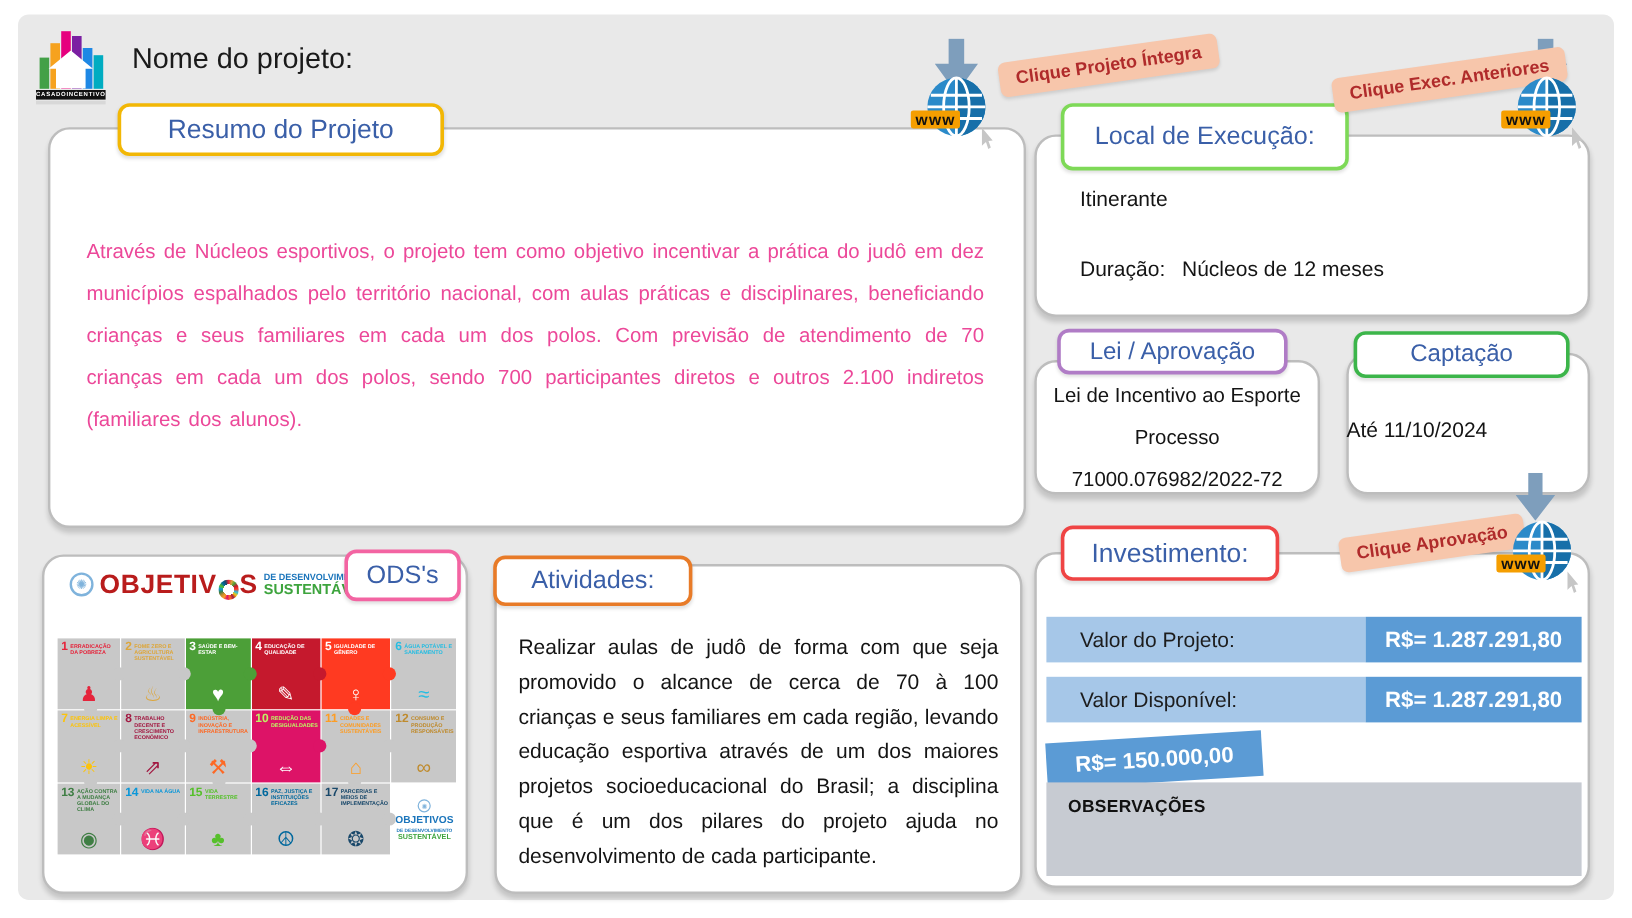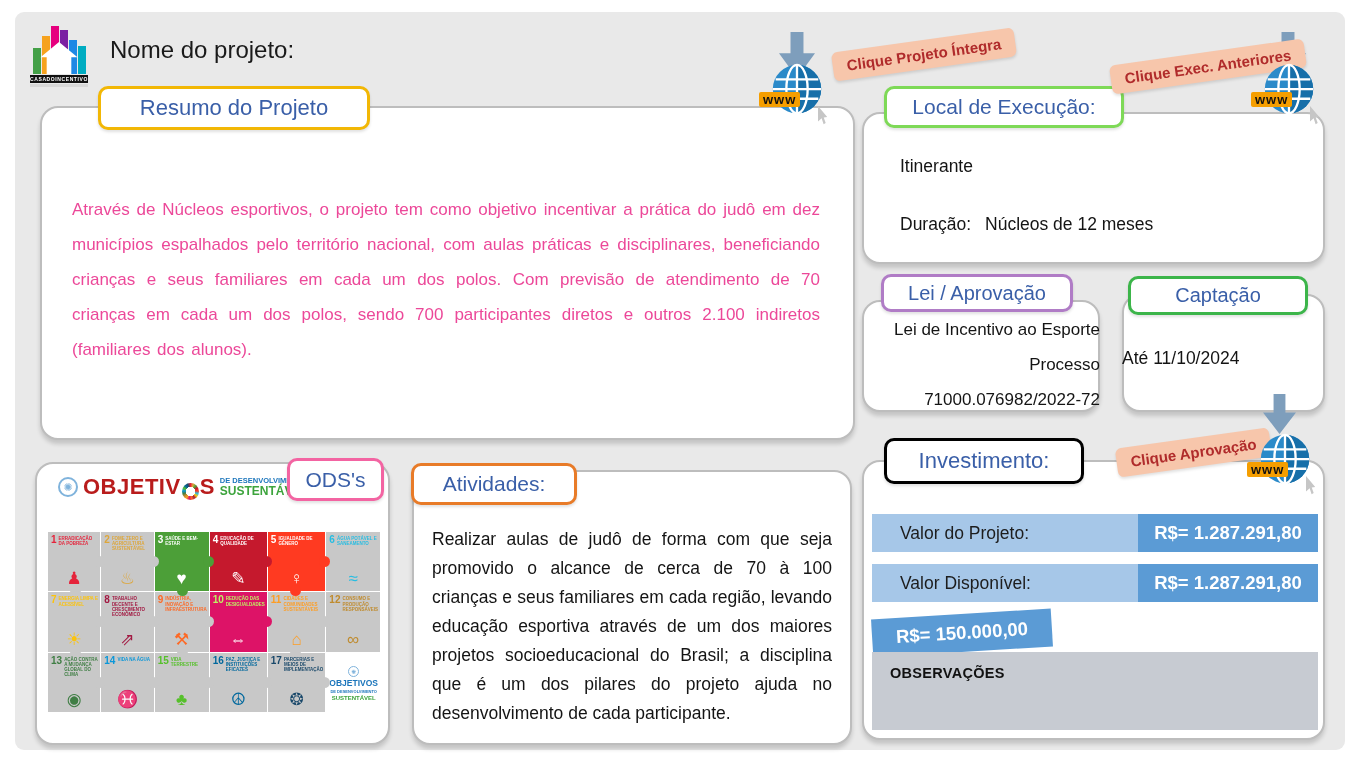--- a/index.html
+++ b/index.html
@@ -43,21 +43,21 @@
 
   
   #resumo-text { left:72px; top:192px; width:748px; font-size:17px; line-height:35px;
                  text-align:justify; color:#ec4899; word-spacing:2px; }
 
   
   #local-place { left:900px; top:156px; font-size:17.5px; color:#141414; }
   #local-dur { left:900px; top:214px; font-size:17.5px; color:#141414; display:flex; gap:14px; }
 
   
-  #lei-lines { left:862px; top:312px; width:238px; text-align:right; font-size:17px;
+  #lei-lines { left:862px; top:312px; width:238px; text-align:center; font-size:17px;
                line-height:35px; color:#141414; }
   #captacao-value { left:1122px; top:348px; width:203px; text-align:left; font-size:17.5px; color:#141414; }
 
   
   .inv-row { position:absolute; left:872px; width:446px; height:38px; display:flex; }
   .inv-label { width:266px; background:#A6C7E8; color:#1d1d1d; font-size:17.5px;
                display:flex; align-items:center; padding-left:28px; }
   .inv-value { width:180px; background:#5B9BD5; color:#fff; font-weight:bold; font-size:18.5px;
                display:flex; align-items:center; justify-content:center; }
   .tilt { transform:rotate(-3.5deg); }
@@ -154,21 +154,21 @@
 
   <span class="www-badge">www</span>
   <span class="cursor"></span>
 </div>
 
 <div class="wbox" style="left:40px;top:106px;width:815px;height:334px"></div>
 <div class="chip" style="left:98px;top:86px;width:272px;height:44px;border:3px solid #F2B705;font-size:22px">Resumo do Projeto</div>
 <div id="resumo-text" class="abs">Através de Núcleos esportivos, o projeto tem como objetivo incentivar a prática do judô em dez municípios espalhados pelo território nacional, com aulas práticas e disciplinares, beneficiando crianças e seus familiares em cada um dos polos. Com previsão de atendimento de 70 crianças em cada um dos polos, sendo 700 participantes diretos e outros 2.100 indiretos (familiares dos alunos).</div>
 
 <div class="wbox" style="left:862px;top:112px;width:463px;height:152px"></div>
-<div class="chip" style="left:884px;top:86px;width:240px;height:42px;border:3px solid #7ED957">Local de Execução:</div>
+<div class="chip" style="left:884px;top:86px;width:240px;height:56px;border:3px solid #7ED957">Local de Execução:</div>
 <div id="local-place" class="abs">Itinerante</div>
 <div id="local-dur" class="abs">
   <span>Duração:</span>
   <span>Núcleos de 12 meses</span>
 </div>
 
 <div class="wbox" style="left:862px;top:300px;width:238px;height:112px"></div>
 <div class="chip" style="left:881px;top:274px;width:192px;height:38px;border:3px solid #B07CC6;font-size:20px">Lei / Aprovação</div>
 <div id="lei-lines" class="abs">
   <div>Lei de Incentivo ao Esporte</div>
@@ -193,21 +193,21 @@
       <line x1="7" y1="30" x2="57" y2="30"></line>
       <line x1="10" y1="40" x2="54" y2="40"></line>
     </g>
   </svg>
 
   <span class="www-badge">www</span>
   <span class="cursor"></span>
 </div>
 
 <div class="wbox" style="left:862px;top:460px;width:463px;height:280px"></div>
-<div class="chip" style="left:884px;top:438px;width:200px;height:46px;border:3px solid #000000;font-size:22px">Investimento:</div>
+<div class="chip" style="left:884px;top:438px;width:182px;height:46px;border:3px solid #ef4444;font-size:22px">Investimento:</div>
 
 <div class="inv-row" style="top:514px">
   <div class="inv-label">Valor do Projeto:</div>
   <div class="inv-value">R$= 1.287.291,80</div>
 </div>
 <div class="inv-row" style="top:564px">
   <div class="inv-label">Valor Disponível:</div>
   <div class="inv-value">R$= 1.287.291,80</div>
 </div>
 <div class="inv-row" style="top:614px">

